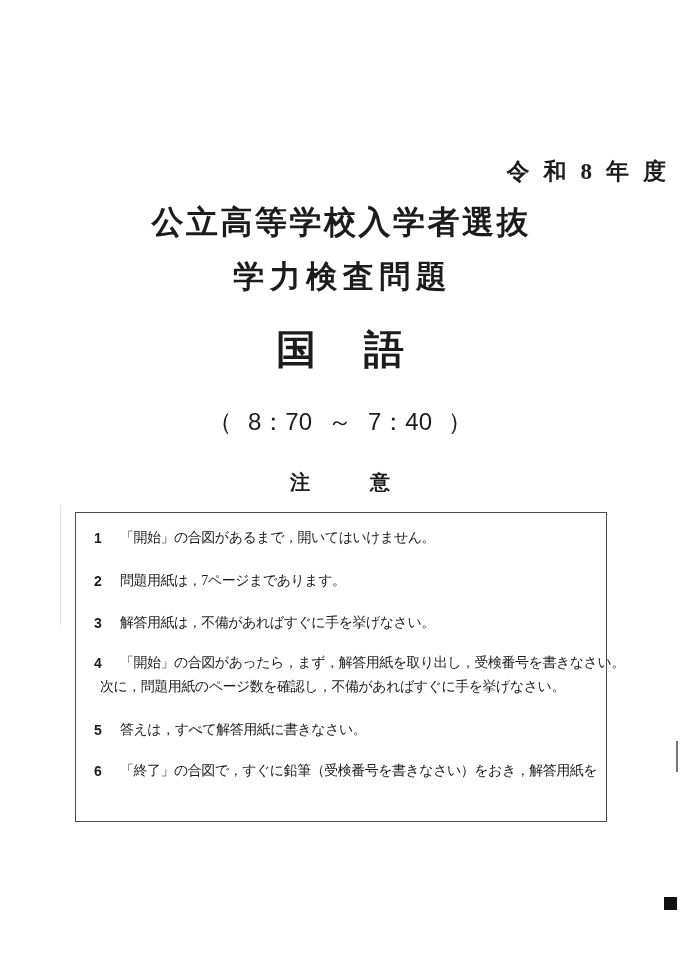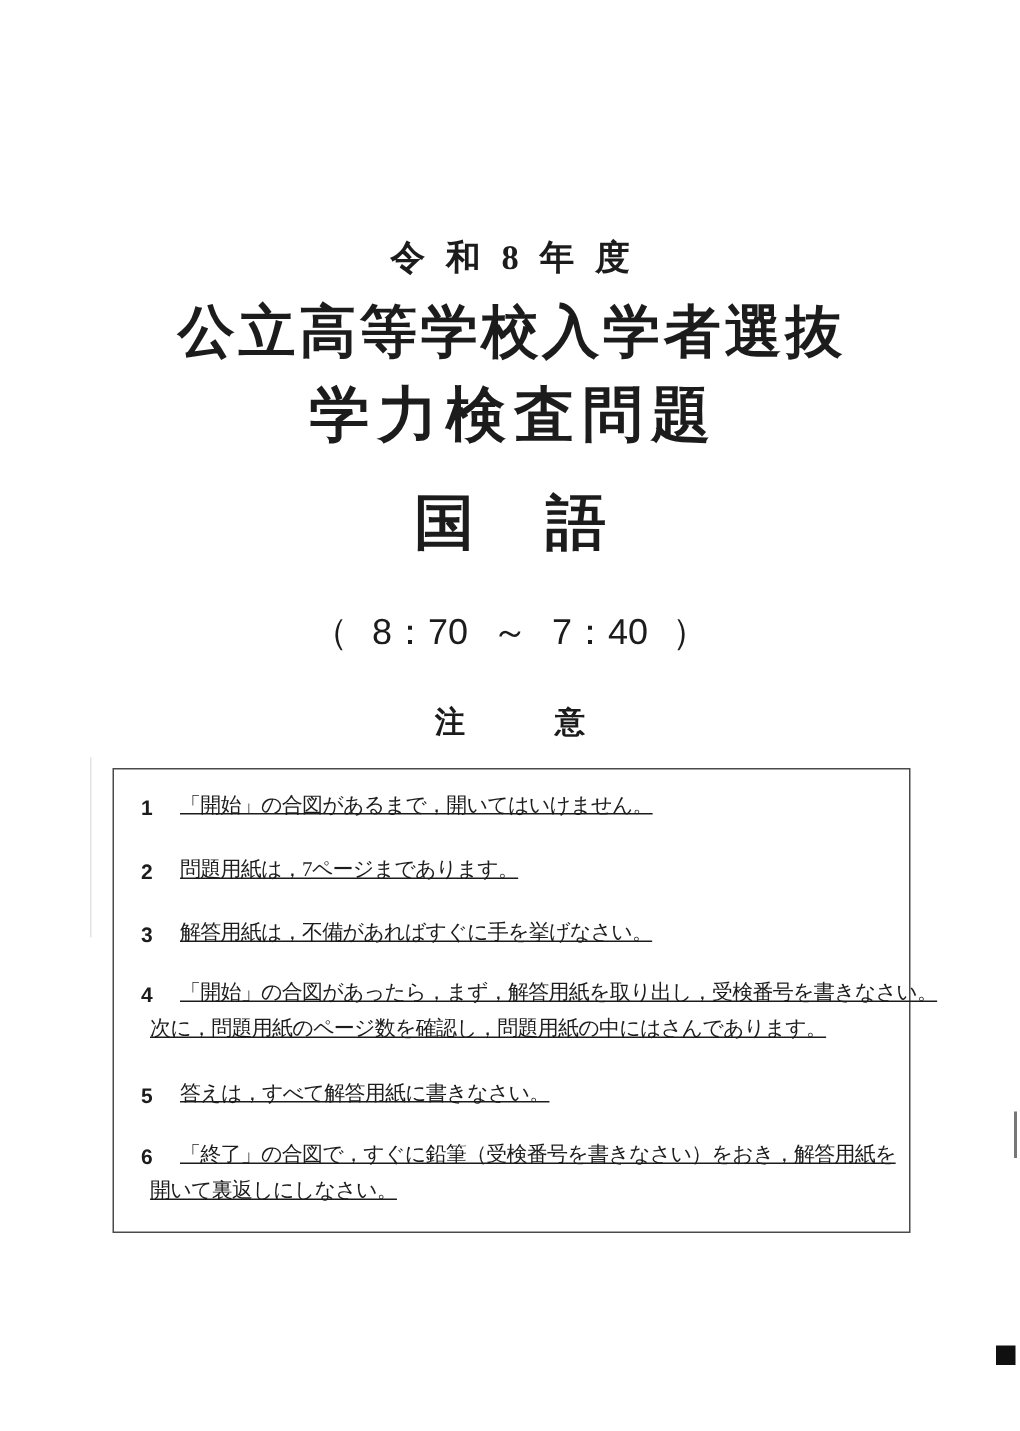--- a/index.html
+++ b/index.html
@@ -11,28 +11,28 @@
     overflow:hidden;
     color:#1c1c1c;
   }
   .serif{font-family:"Liberation Serif","DejaVu Serif",serif;}
   .gothic{font-family:"Liberation Sans","DejaVu Sans",sans-serif;}
 
   .center-line{position:absolute;left:0;right:0;text-align:center;white-space:nowrap;}
 
   .year-line{
     top:158px;font-size:23px;font-weight:700;
-    letter-spacing:14px;padding-left:14px;line-height:28px;
+    letter-spacing:14px;padding-left:14px;line-height:28px;text-align:right;
   }
   .title-line1{
-    top:202px;font-size:38px;font-weight:700;
+    top:202px;font-size:32px;font-weight:700;
     letter-spacing:2.5px;padding-left:2.5px;line-height:40px;text-align:center;
   }
   .title-line2{
-    top:257px;font-size:40px;font-weight:700;
+    top:257px;font-size:31px;font-weight:700;
     letter-spacing:5.5px;padding-left:5.5px;line-height:40px;
   }
   .subject-row{
     position:absolute;left:0;right:0;top:326px;
     display:flex;justify-content:center;gap:48px;
     font-size:40px;font-weight:700;line-height:46px;
   }
   .time-row{
     position:absolute;left:0;right:0;top:407px;
     display:flex;justify-content:center;align-items:center;gap:16px;
@@ -51,21 +51,21 @@
   }
   .n-row{position:absolute;left:0;right:0;height:20px;line-height:20px;}
   .n-num{
     position:absolute;left:18px;top:0;
     font-family:"Liberation Sans","DejaVu Sans",sans-serif;
     font-size:14px;font-weight:600;
   }
   .n-txt{
     position:absolute;left:44px;top:0;
     font-family:"Liberation Serif","DejaVu Serif",serif;
-    font-size:14px;letter-spacing:-0.5px;white-space:nowrap;text-decoration:underline;
+    font-size:14px;letter-spacing:-0.5px;white-space:nowrap;
   }
   .n-txt.cont{left:24px;}
 
   .black-square{
     position:absolute;left:664px;top:897px;
     width:13px;height:13px;background:#101010;
   }
   .edge-artifact-right{
     position:absolute;left:676px;top:741px;
     width:2px;height:31px;background:#777;
@@ -119,35 +119,32 @@
     <div class="n-row" style="top:100px">
       <span class="n-num">3</span>
       <span class="n-txt">解答用紙は，不備があればすぐに手を挙げなさい。</span>
     </div>
 
     <div class="n-row" style="top:140px">
       <span class="n-num">4</span>
       <span class="n-txt">「開始」の合図があったら，まず，解答用紙を取り出し，受検番号を書きなさい。</span>
     </div>
     <div class="n-row" style="top:164px">
-      <span class="n-txt cont">次に，問題用紙のページ数を確認し，問題用紙の中にはさんであります。</span>
+      <span class="n-txt cont">次に，問題用紙のページ数を確認し，不備があればすぐに手を挙げなさい。</span>
     </div>
 
     <div class="n-row" style="top:207px">
       <span class="n-num">5</span>
       <span class="n-txt">答えは，すべて解答用紙に書きなさい。</span>
     </div>
 
     <div class="n-row" style="top:248px">
       <span class="n-num">6</span>
       <span class="n-txt">「終了」の合図で，すぐに鉛筆（受検番号を書きなさい）をおき，解答用紙を</span>
     </div>
-    <div class="n-row" style="top:272px">
-      <span class="n-txt cont">開いて裏返しにしなさい。</span>
-    </div>
 
   </div>
 
   <div class="edge-artifact-left"></div>
   <div class="edge-artifact-right"></div>
   <div class="black-square"></div>
 
 </div>
 
 </body></html>

